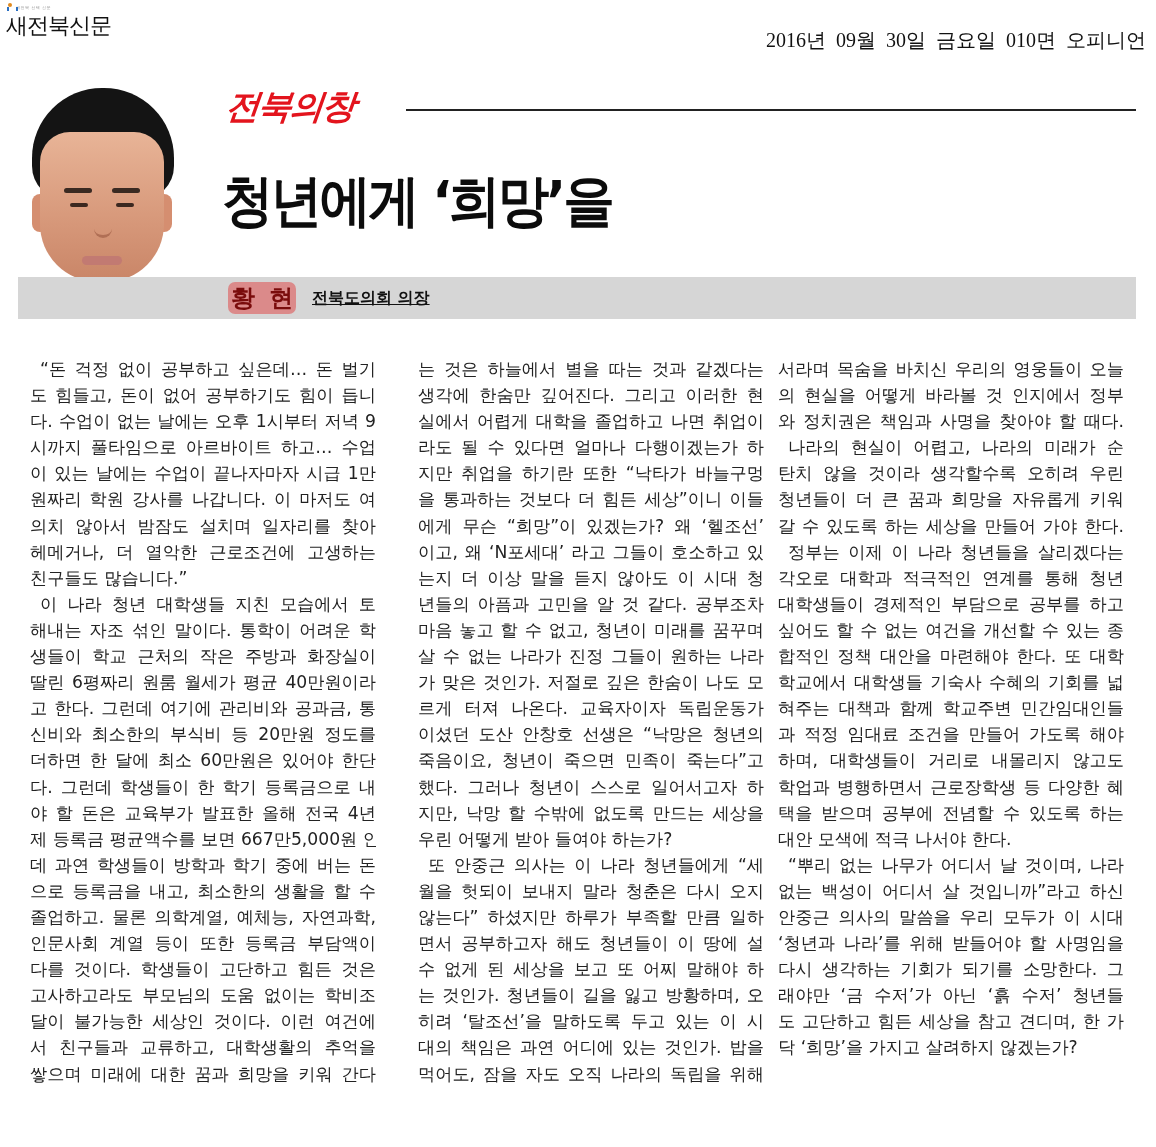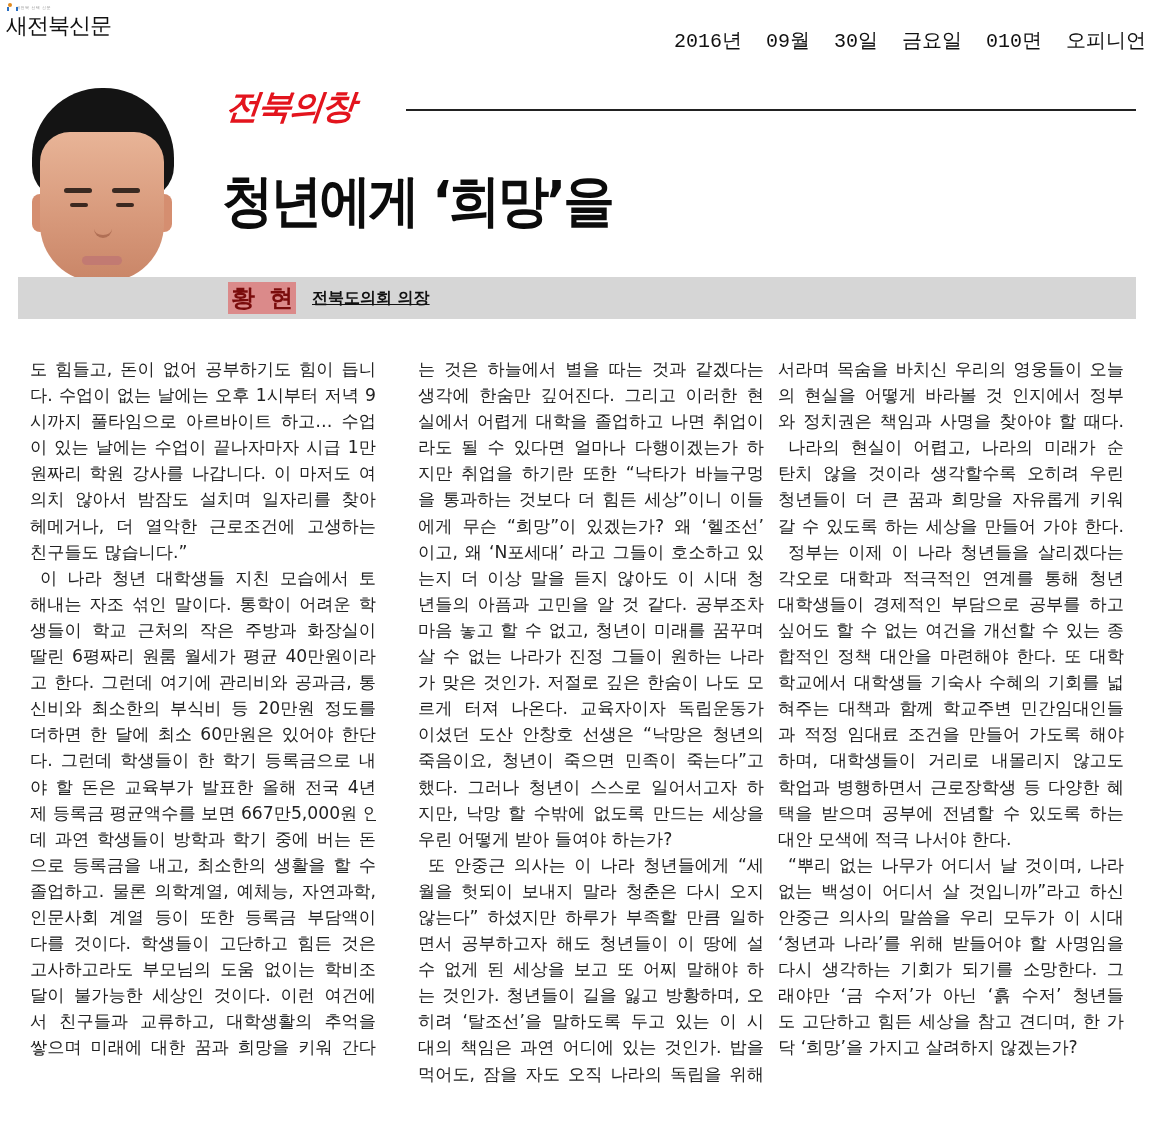--- a/index.html
+++ b/index.html
@@ -7,21 +7,21 @@
   body { position: relative; font-family: "DejaVu Serif", serif; color: #111; }
 
   .logo { position: absolute; left: 4px; top: 2px; width: 110px; height: 36px; }
   .logo-mark { position: absolute; left: 3px; top: 1px; display: flex; align-items: center; gap: 2px; }
   .logo-mark .dot { width: 7px; height: 8px; position: relative; }
   .logo-mark .dot::before { content: ""; position: absolute; left: 1px; top: 0; width: 4px; height: 4px; border-radius: 50%; background: #e08a1e; }
   .logo-mark .dot::after { content: ""; position: absolute; left: 0; top: 4px; width: 7px; height: 4px; border-left: 2px solid #2a6fc2; border-right: 2px solid #2a6fc2; }
   .logo-mark .tiny { font-family: "DejaVu Sans", sans-serif; font-size: 4px; color: #999; letter-spacing: 0.5px; }
   .logo-name { position: absolute; left: 2px; top: 9px; font-family: "DejaVu Sans", sans-serif; font-weight: normal; font-size: 22px; letter-spacing: -1px; color: #111; }
 
-  .dateline { position: absolute; right: 10px; top: 27px; font-family: Liberation Mono, monospace; font-size: 20px; letter-spacing: 0px; color: #111; white-space: pre; }
+  .dateline { position: absolute; right: 10px; top: 27px; font-family: Liberation Serif, serif; font-size: 20px; letter-spacing: 0px; color: #111; white-space: pre; }
 
   .photo { position: absolute; left: 26px; top: 88px; width: 150px; height: 222px; }
   .photo .hair { position: absolute; left: 6px; top: 0; width: 142px; height: 112px; background: #141414; border-radius: 70px 70px 34px 34px; }
   .photo .face { position: absolute; left: 14px; top: 44px; width: 124px; height: 150px; background: linear-gradient(180deg, #e8b497 0%, #d89a7c 55%, #c98567 100%); border-radius: 30px 30px 58px 58px; }
   .photo .ear-l { position: absolute; left: 6px; top: 106px; width: 16px; height: 38px; background: #d58e70; border-radius: 8px; }
   .photo .ear-r { position: absolute; left: 130px; top: 106px; width: 16px; height: 38px; background: #d58e70; border-radius: 8px; }
   .photo .brow-l { position: absolute; left: 38px; top: 100px; width: 28px; height: 5px; background: #3a2a22; border-radius: 3px; }
   .photo .brow-r { position: absolute; left: 86px; top: 100px; width: 28px; height: 5px; background: #3a2a22; border-radius: 3px; }
   .photo .eye-l { position: absolute; left: 44px; top: 115px; width: 18px; height: 4px; background: #3b2820; border-radius: 3px; }
   .photo .eye-r { position: absolute; left: 90px; top: 115px; width: 18px; height: 4px; background: #3b2820; border-radius: 3px; }
@@ -29,21 +29,21 @@
   .photo .mouth { position: absolute; left: 56px; top: 168px; width: 40px; height: 9px; background: #c27a72; border-radius: 10px; }
   .photo .suit { position: absolute; left: 0; top: 196px; width: 150px; height: 26px; background: #1c2130; border-radius: 40px 40px 0 0; }
   .photo .shirt { position: absolute; left: 52px; top: 198px; width: 46px; height: 24px; background: #f0f0f0; clip-path: polygon(0 0, 100% 0, 50% 100%); }
 
   .section-label { position: absolute; left: 226px; top: 84px; font-family: "DejaVu Sans", sans-serif; font-weight: bold; font-style: italic; font-size: 34px; color: #e3141d; letter-spacing: -2px; transform: skewX(-6deg); }
   .rule { position: absolute; left: 406px; top: 109px; width: 730px; height: 2px; background: #222; }
 
   .headline { position: absolute; left: 222px; top: 164px; font-family: "DejaVu Sans", sans-serif; font-weight: bold; font-size: 56px; letter-spacing: -3px; color: #0c0c0c; transform: scaleX(0.92); transform-origin: left center; }
 
   .byline-strip { position: absolute; left: 18px; top: 277px; width: 1118px; height: 42px; background: #d6d6d6; }
-  .byline-name { position: absolute; left: 228px; top: 282px; height: 32px; padding: 0 3px; background: #db8a8a; font-family: "DejaVu Sans", sans-serif; font-weight: bold; font-size: 24px; color: #7a0c0c; line-height: 32px; word-spacing: 6px; }
+  .byline-name { position: absolute; left: 228px; top: 282px; height: 32px; padding: 0 3px; background: #db8a8a; font-family: "DejaVu Sans", sans-serif; font-weight: bold; font-size: 24px; color: #7a0c0c; line-height: 32px; word-spacing: 6px; border-radius: 7px; }
   .byline-title { position: absolute; left: 312px; top: 288px; font-family: "DejaVu Sans", sans-serif; font-weight: bold; font-size: 16px; color: #111; text-decoration: underline; }
 
   .columns { position: absolute; left: 30px; top: 356px; width: 1106px; height: 780px; }
   .col { position: absolute; top: 0; width: 346px; font-family: "DejaVu Sans", sans-serif; font-size: 17.2px; line-height: 26.1px; color: #222; }
   .col .line { display: block; white-space: nowrap; text-align: justify; text-align-last: justify; overflow: hidden; height: 26.1px; }
   .col .line.last { text-align-last: left; }
   .col .line.indent { padding-left: 10px; }
   .col1 { left: 0; }
   .col2 { left: 352px; margin-left: 36px; }
   .col3 { left: 748px; }
@@ -80,20 +80,21 @@
 <div class="rule"></div>
 
 <h1 class="headline">청년에게 ‘희망’을</h1>
 
 <div class="byline-strip"></div>
 <div class="byline-name">황 현</div>
 <div class="byline-title">전북도의회 의장</div>
 
 <div class="columns">
   <div class="col col1">
+      <span class="line indent">“돈 걱정 없이 공부하고 싶은데… 돈 벌기</span>
       <span class="line">도 힘들고, 돈이 없어 공부하기도 힘이 듭니</span>
       <span class="line">다. 수업이 없는 날에는 오후 1시부터 저녁 9</span>
       <span class="line">시까지 풀타임으로 아르바이트 하고… 수업</span>
       <span class="line">이 있는 날에는 수업이 끝나자마자 시급 1만</span>
       <span class="line">원짜리 학원 강사를 나갑니다. 이 마저도 여</span>
       <span class="line">의치 않아서 밤잠도 설치며 일자리를 찾아</span>
       <span class="line">헤메거나, 더 열악한 근로조건에 고생하는</span>
       <span class="line last">친구들도 많습니다.”</span>
       <span class="line indent">이 나라 청년 대학생들 지친 모습에서 토</span>
       <span class="line">해내는 자조 섞인 말이다. 통학이 어려운 학</span>

